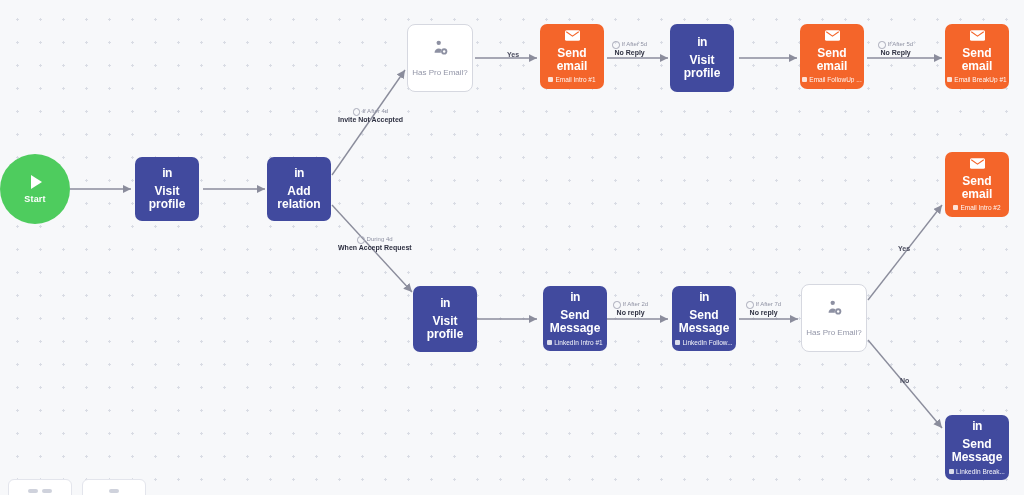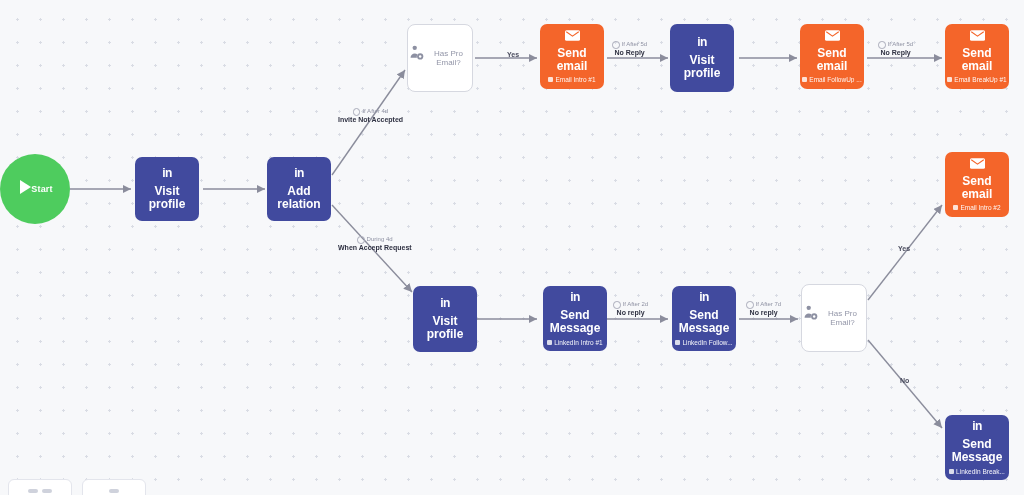--- a/index.html
+++ b/index.html
@@ -17,21 +17,21 @@
     background-size:23px 23px;
     background-position:6px 8px;
   }
   #edges{position:absolute;left:0;top:0;width:1024px;height:495px;}
   .node{position:absolute;box-sizing:border-box;}
 
   
   .start-node{
     width:70px;height:70px;border-radius:50%;
     background:#4ecc5e;
-    display:flex;flex-direction:row;align-items:center;justify-content:center;
+    display:flex;flex-direction:column;align-items:center;justify-content:center;
     color:#fff;
   }
   .start-node .play{
     width:0;height:0;border-left:11px solid #fff;
     border-top:7px solid transparent;border-bottom:7px solid transparent;
     margin-bottom:5px;margin-left:3px;
   }
   .start-label{font-size:9px;font-weight:bold;letter-spacing:.2px;}
 
   
@@ -53,21 +53,21 @@
   }
   .sub-chip{
     width:5px;height:5px;background:#fff;opacity:.85;
     border-radius:1px;flex:0 0 auto;
   }
 
   
   .cond{
     width:66px;height:68px;border-radius:8px;
     background:#fff;border:1.4px solid #d6d8e0;
-    display:flex;flex-direction:row;align-items:center;justify-content:center;
+    display:flex;flex-direction:column;align-items:center;justify-content:center;
     color:#8d90a2;text-align:center;
   }
   .cond .glyph{margin-bottom:8px;}
   .cond-title{font-size:8px;font-weight:500;color:#9396a8;}
 
   
   .elabel{
     position:absolute;text-align:center;
     font-size:6.5px;line-height:1.25;color:#3d3f50;
     white-space:nowrap;

